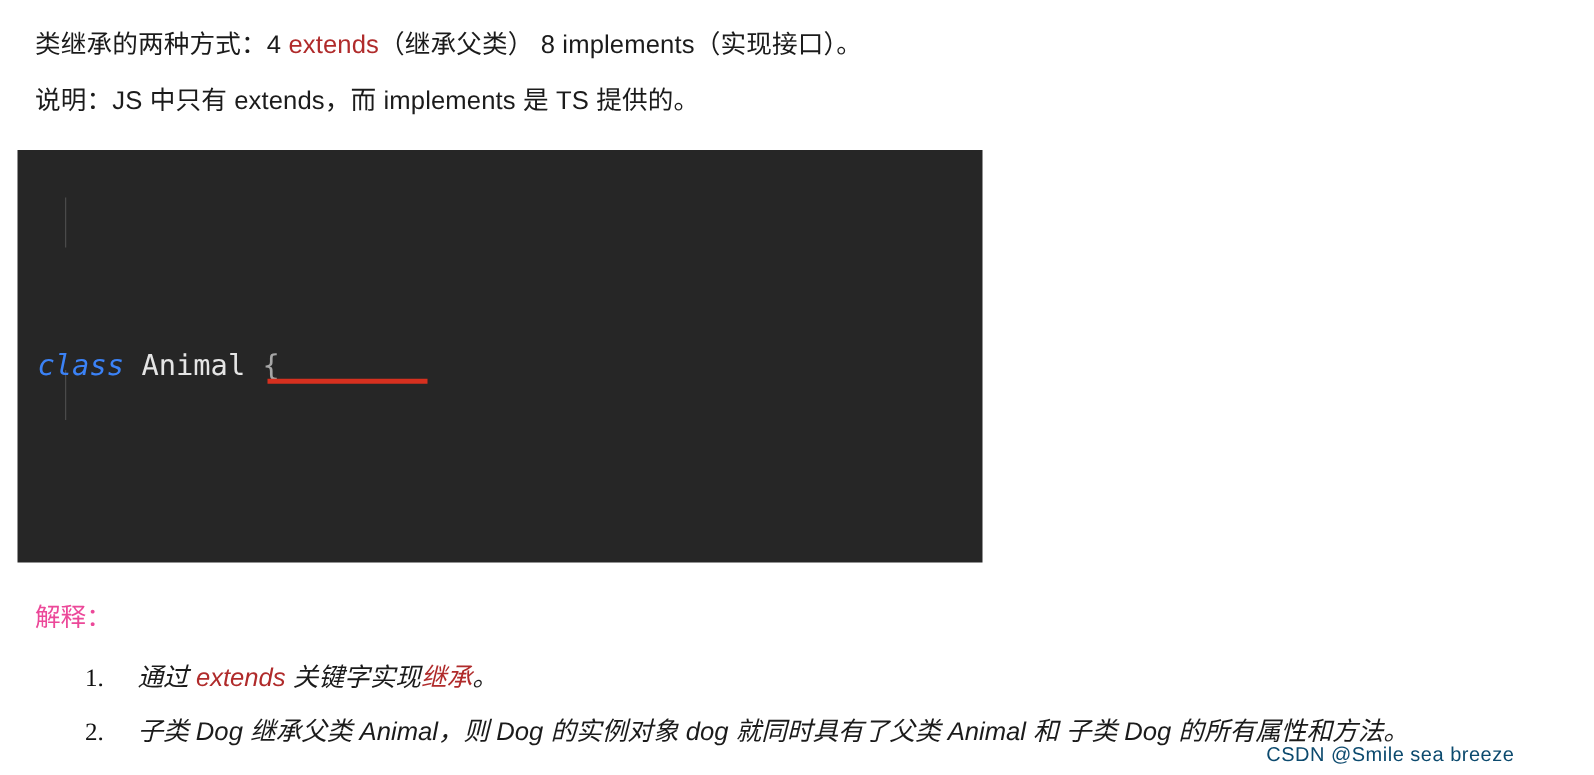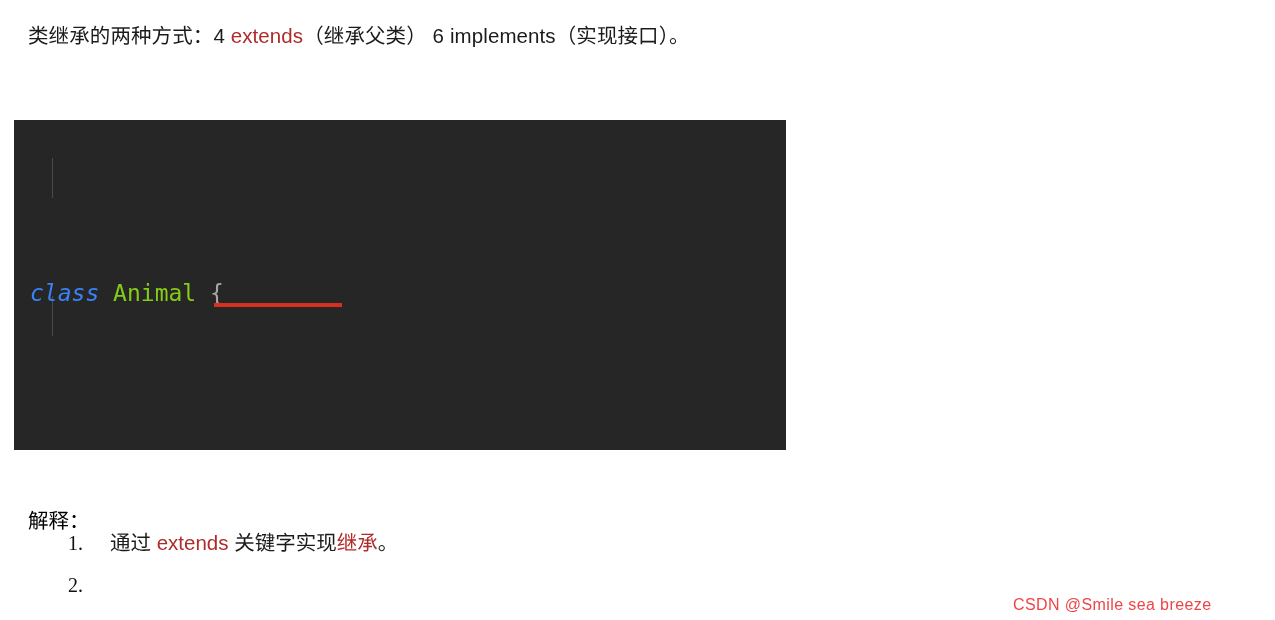--- a/index.html
+++ b/index.html
@@ -66,41 +66,41 @@
     position: absolute;
     left: 38px;
     width: 1px;
     background: #4a4a4a;
   }
   .guide-1 { top: 38px; height: 40px; }
   .guide-2 { top: 176px; height: 40px; }
 
   
   .t-kw        { color: #3b82f6; font-style: italic; }   
-  .t-type      { color: #84cc16; margin-top: 11px; }                        
+  .t-type      { color: #e5e5e5; margin-top: 11px; }                        
   .t-punct     { color: #a6a6a6; }                        
 
   
   .underline-annot {
     position: absolute;
     left: 214px;
     top: 303px;
     width: 128px;
     height: 4px;
     background: #d6301f;
   }
 
   
   .explain-title {
     position: absolute;
     left: 28px;
-    top: 508px;
+    top: 482px;
     font-size: 20.5px;
     line-height: 1.3;
-    color: #000000;
+    color: #ec4899;
   }
   .olist {
     position: absolute;
     left: 0;
     top: 528px;
     width: 1275px;
   }
   .olist-item {
     display: flex;
     align-items: baseline;
@@ -111,41 +111,42 @@
     margin-bottom: 13px;
   }
   .olist-marker {
     width: 42px;
     margin-left: 68px;
     flex: 0 0 auto;
     font-family: "Liberation Serif", "DejaVu Serif", serif;
     font-size: 20px;
     color: #111;
   }
-  .olist-text { flex: 0 1 auto; }
+  .olist-text { flex: 0 1 auto; font-style: italic; }
 
   
   .watermark {
     position: absolute;
     left: 1013px;
     top: 596px;
     font-size: 16px;
     letter-spacing: 0.4px;
-    color: #ef4444;
+    color: #0c4a6e;
     white-space: nowrap;
     user-select: none;
   }
 </style>
 </head>
 <body>
 
 <div class="doc">
 
-  <p class="para para-1"><span>类继承的两种方式：4 </span><span class="kw-red">extends</span><span>（继承父类） 6 implements（实现接口）。</span></p>
+  <p class="para para-1"><span>类继承的两种方式：4 </span><span class="kw-red">extends</span><span>（继承父类） 8 implements（实现接口）。</span></p>
 
+  <p class="para para-2">说明：JS 中只有 extends，而 implements 是 TS 提供的。</p>
 
 </div>
 
 <div class="code-block">
   <div class="indent-guide guide-1"></div>
   <div class="indent-guide guide-2"></div>
 
   <div class="code-lines">
 
     <div class="code-line"><span class="t-kw">class</span><span> </span><span class="t-type">Animal</span><span> </span><span class="t-punct">{</span></div>
@@ -171,17 +172,18 @@
 
 <div class="olist">
 
   <div class="olist-item">
     <span class="olist-marker">1.</span>
     <span class="olist-text"><span>通过 </span><span class="kw-red">extends</span><span> 关键字实现</span><span class="kw-red">继承</span><span>。</span></span>
   </div>
 
   <div class="olist-item">
     <span class="olist-marker">2.</span>
+    <span class="olist-text">子类 Dog 继承父类 Animal，则 Dog 的实例对象 dog 就同时具有了父类 Animal 和 子类 Dog 的所有属性和方法。</span>
   </div>
 
 </div>
 
 <div class="watermark">CSDN @Smile sea breeze</div>
 
 </body></html>

